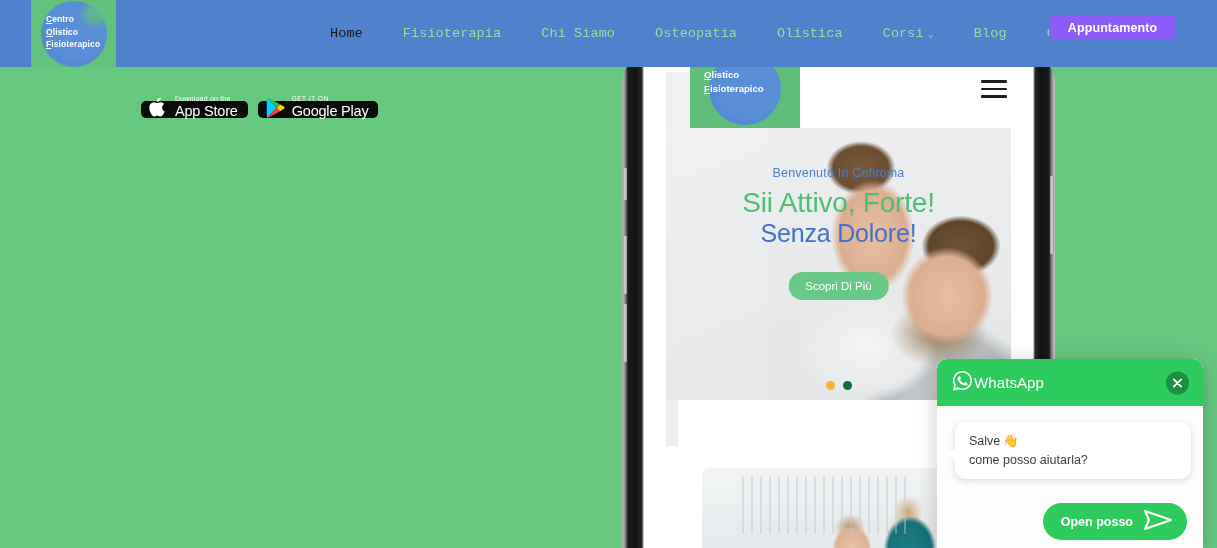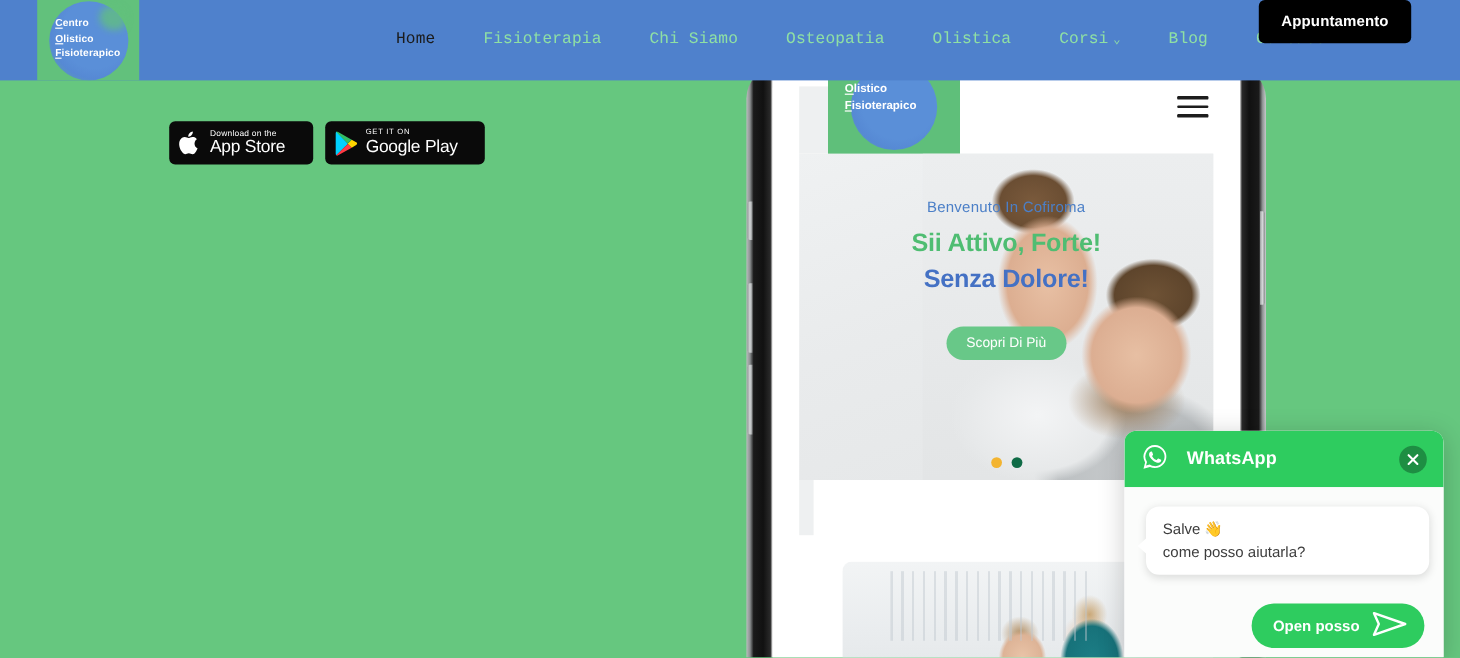--- a/index.html
+++ b/index.html
@@ -42,31 +42,31 @@
 
   #nav { position: absolute; left: 310px; top: 0; height: 67px; display: flex; align-items: center; gap: 0; }
   .nav-item {
     font-size: 13.5px; color: #8fe0a4; padding: 0 20px; line-height: 67px;
     cursor: pointer; white-space: nowrap; letter-spacing: .1px; font-family: Liberation Mono, monospace;
   }
   .nav-item.active { color: #1b1b1b; font-weight: 400; }
   .nav-item .chev { font-size: 10px; margin-left: 4px; display: inline-block; }
 
   #appt-btn {
-    position: absolute; right: 41px; top: 0; width: 127px; height: 36px;
-    background: #000000; border-radius: 5px; color: #ffffff;
+    position: absolute; right: 41px; top: 16px; width: 127px; height: 24px;
+    background: #8b5cf6; border-radius: 5px; color: #ffffff;
     font-size: 12.5px; font-weight: 700; display: flex; align-items: center; justify-content: center;
     cursor: pointer; letter-spacing: .1px;
   }
 
   
   #store-badges { position: absolute; left: 141px; top: 101px; display: flex; gap: 10px; z-index: 10; }
   .badge {
-    height: 36px; background: #0a0a0a; border-radius: 5px;
-    display: flex; align-items: center; padding: 0 23px 0 8px; gap: 7px;
+    height: 17px; background: #0a0a0a; border-radius: 5px;
+    display: flex; align-items: flex-end; padding: 0 10px 0 8px; gap: 7px;
     color: #fff; cursor: pointer;
   }
   .badge .glyph { flex: none; display: flex; align-items: center; }
   .badge .txt { display: flex; flex-direction: column; justify-content: center; line-height: 1; }
   .badge .txt .small { font-size: 7px; letter-spacing: .2px; margin-bottom: 1.5px; }
   .badge .txt .big { font-size: 14.5px; font-weight: 500; letter-spacing: -.2px; }
   #badge-gplay .txt .small { font-size: 6.4px; letter-spacing: .6px; }
 
   
   #phone {
@@ -126,22 +126,22 @@
       radial-gradient(ellipse 62px 66px at 178px 168px, #e7bfa3 0%, #dcae92 60%, rgba(220,174,146,0) 74%),
       radial-gradient(ellipse 52px 40px at 192px 118px, #6e5235 0%, #5e452c 62%, rgba(94,69,44,0) 76%),
       radial-gradient(ellipse 70px 46px at 170px 206px, #9b7a57 0%, rgba(155,122,87,0) 70%),
       radial-gradient(ellipse 92px 70px at 96px 218px, #f3f4f5 0%, #e7e9ea 65%, rgba(231,233,234,0) 80%),
       radial-gradient(ellipse 110px 88px at 178px 262px, #c9ccce 0%, #bcc0c2 60%, rgba(188,192,194,0) 78%),
       linear-gradient(180deg,#eceeef,#e3e5e6);
     filter: blur(.3px);
   }
   .hero-text { position: absolute; left: 0; right: 0; top: 38px; text-align: center; z-index: 3; }
   .hero-kicker { font-size: 12.5px; color: #4b7fc7; margin-bottom: 8px; letter-spacing: .2px; }
-  .hero-l1 { font-size: 21px; font-weight: 700; color: #4fbd72; line-height: 30px; letter-spacing: -.2px; }
-  .hero-l2 { font-size: 21px; font-weight: 700; color: #4471c4; line-height: 30px; letter-spacing: -.2px; }
+  .hero-l1 { font-size: 28px; font-weight: 400; color: #4fbd72; line-height: 30px; letter-spacing: -.2px; }
+  .hero-l2 { font-size: 25px; font-weight: 400; color: #4471c4; line-height: 30px; letter-spacing: -.2px; }
   .hero-btn {
     position: absolute; left: 50%; transform: translateX(-50%); top: 144px; z-index: 4;
     background: #68c888; color: #fff; font-size: 11.5px; padding: 8px 17px;
     border-radius: 18px; cursor: pointer; white-space: nowrap;
   }
   .hero-dots { position: absolute; left: 50%; transform: translateX(-50%); bottom: 10px; display: flex; gap: 8px; z-index: 5; }
   .hero-dots i { width: 9px; height: 9px; border-radius: 50%; display: block; cursor: pointer; }
 
   .ph-gap { height: 68px; background: #ffffff; position: relative; }
   .ph-gap .edge { position: absolute; left: 22px; top: 0; width: 12px; height: 46px; background: #eef0f1; }
@@ -161,21 +161,21 @@
 
   
   #whatsapp {
     position: absolute; left: 937px; top: 359px; width: 266px; height: 189px;
     background: #ffffff; border-radius: 10px 10px 0 0; z-index: 60;
     box-shadow: 0 4px 22px rgba(0,0,0,.20); overflow: hidden;
   }
   .wa-header {
     height: 47px; background: #2ecc5f; display: flex; align-items: center; padding: 0 14px; position: relative;
   }
-  .wa-title { color: #fff; font-size: 15px; font-weight: 700; margin-left: 15px; letter-spacing: .1px; }
+  .wa-title { color: #fff; font-size: 15px; font-weight: 400; margin-left: 0; letter-spacing: .1px; }
   .wa-close {
     position: absolute; right: 14px; top: 50%; transform: translateY(-50%);
     width: 23px; height: 23px; border-radius: 50%; background: #1e8e43;
     display: flex; align-items: center; justify-content: center; cursor: pointer;
   }
   .wa-body { position: relative; height: 142px; background: #fbfcfb; padding: 16px 18px 0 18px; }
   .wa-bubble {
     position: relative; background: #ffffff; border-radius: 11px; padding: 11px 14px 12px 14px;
     box-shadow: 0 2px 7px rgba(0,0,0,.13); width: 236px;
   }

